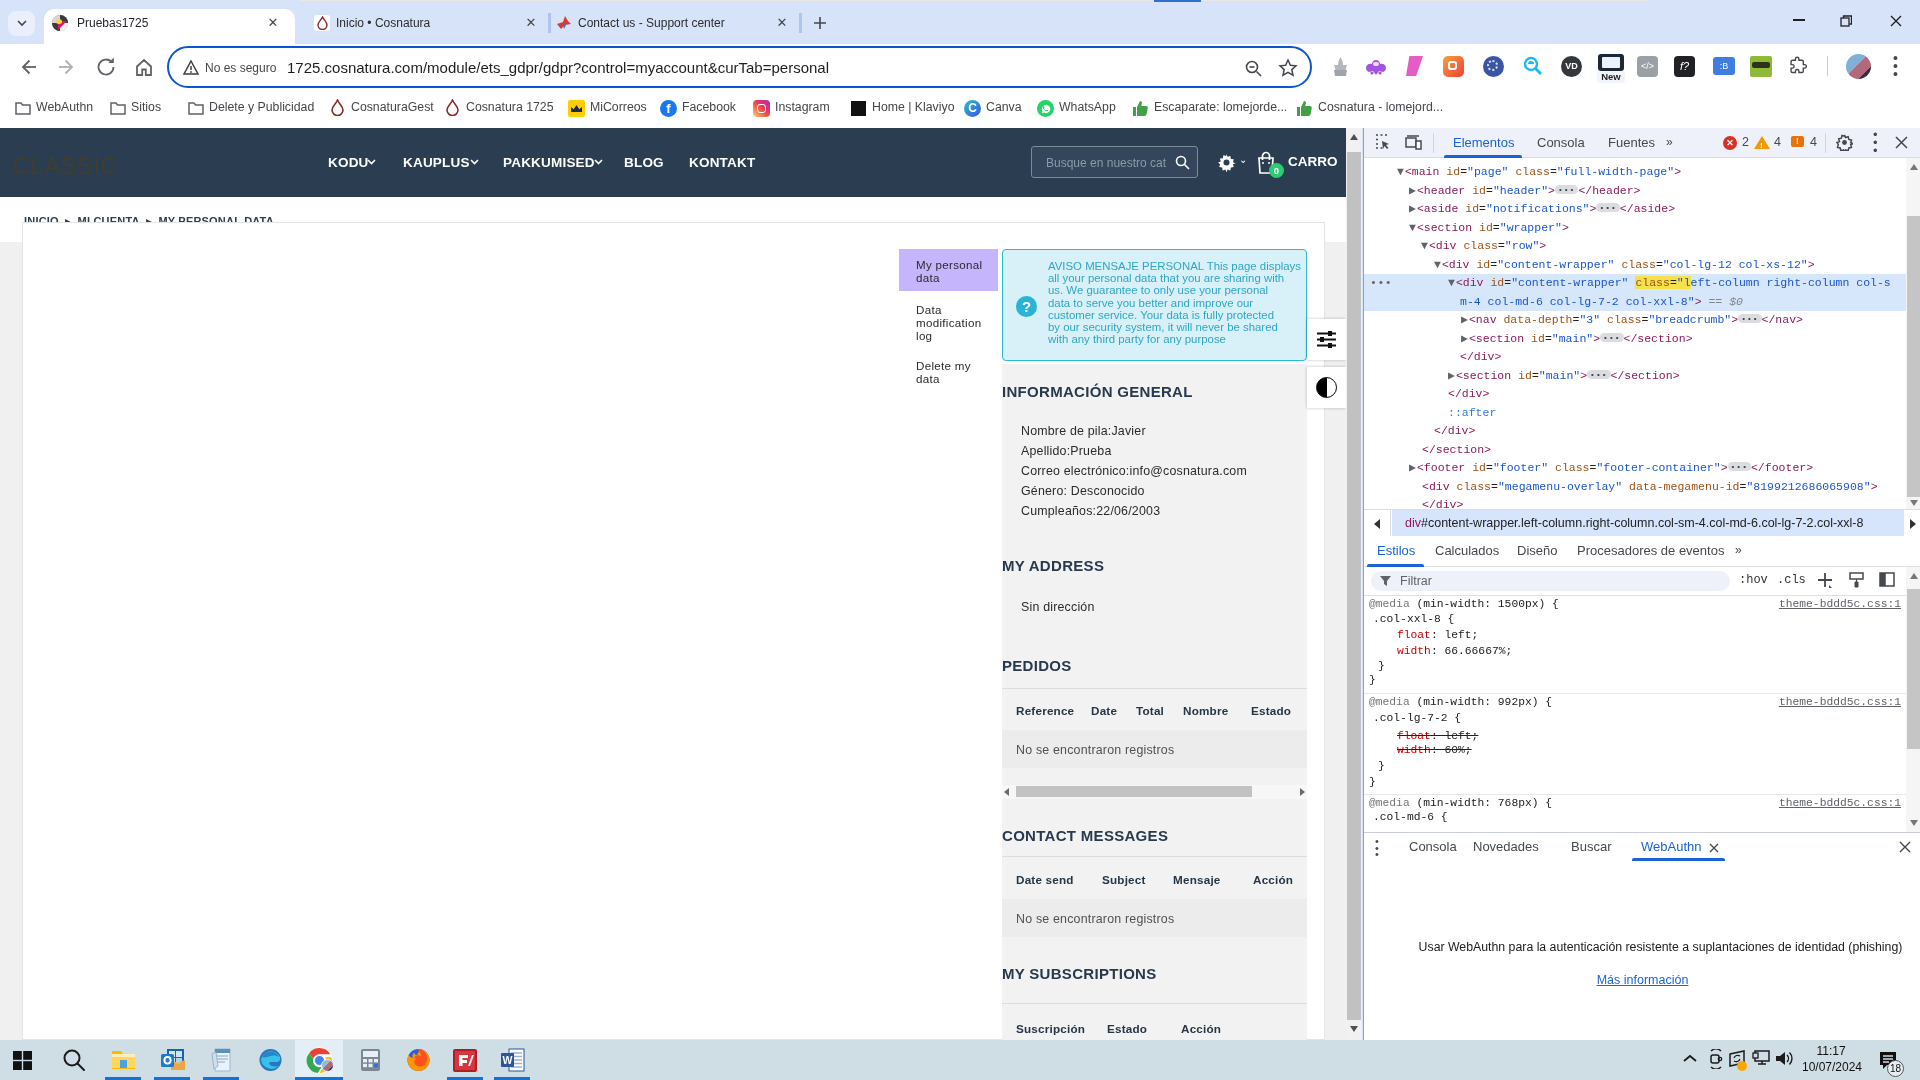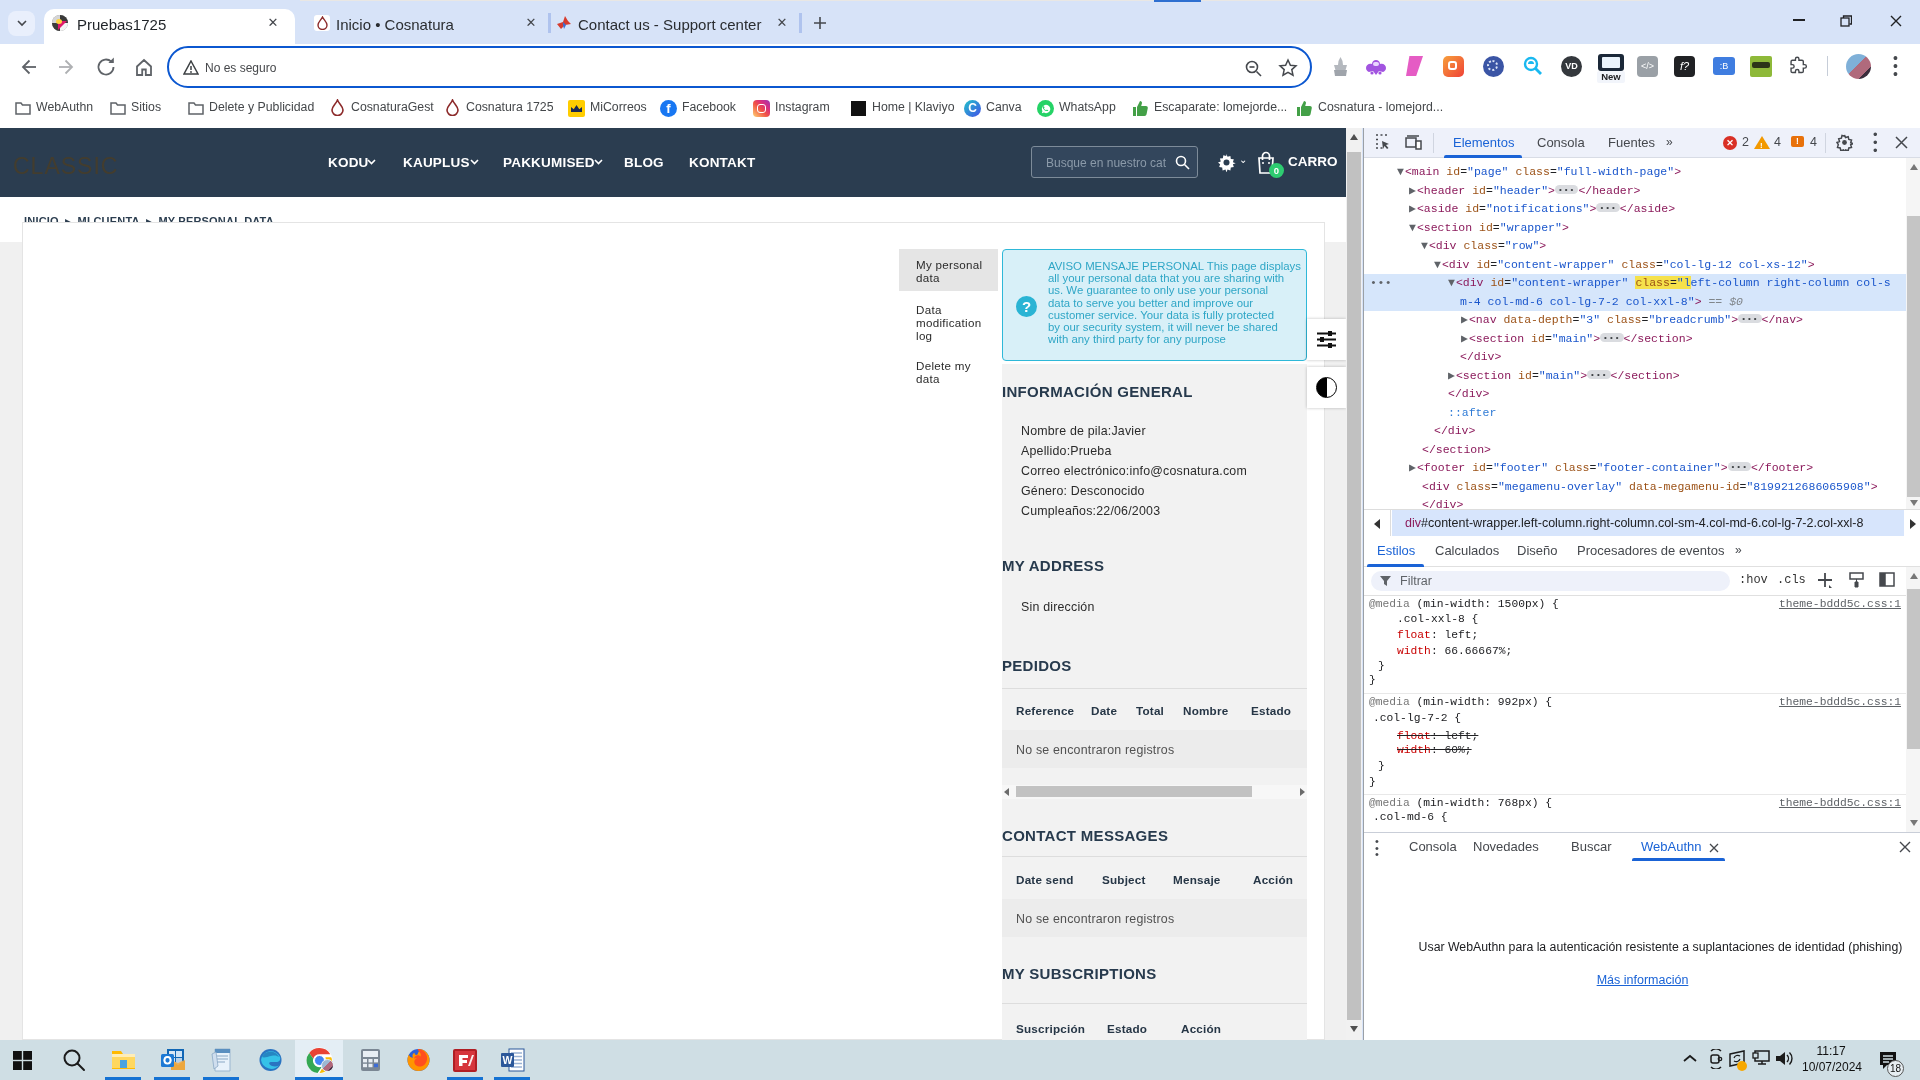--- a/index.html
+++ b/index.html
@@ -1,21 +1,21 @@
 <!DOCTYPE html>
 <html><head>
 <meta charset="utf-8">
 <style>
 *{margin:0;padding:0;box-sizing:border-box;}
 html,body{width:1920px;height:1080px;overflow:hidden;}
 body{background:#3f1212;font-family:"Liberation Sans",sans-serif;position:relative;}
 .abs{position:absolute;}
 #win{position:absolute;left:0;top:0;width:1920px;height:1040px;background:#d7e3f8;overflow:hidden;}
 
-.tabtitle{font-size:15px;color:#1f2328;white-space:nowrap;text-align:right;}
+.tabtitle{font-size:12px;color:#1f2328;white-space:nowrap;text-align:right;}
 .tabx{color:#44474c;font-size:13px;line-height:14px;text-align:center;}
 
 #toolbar{position:absolute;left:0;top:44px;width:1920px;height:46px;background:#ffffff;}
 #omnibox{position:absolute;left:167px;top:2px;width:1145px;height:42px;border:2px solid #0b57d0;border-radius:22px;background:#fff;}
 .navic{position:absolute;top:7px;width:32px;height:32px;color:#46484b;}
 
 #bookmarks{position:absolute;left:0;top:90px;width:1920px;height:38px;background:#ffffff;}
 .bm{position:absolute;top:10px;height:18px;font-size:12.3px;color:#44474a;white-space:nowrap;}
 
 #page{position:absolute;left:0;top:128px;width:1362px;height:912px;background:#f0f0f0;overflow:hidden;}
@@ -105,20 +105,21 @@
     <svg class="navic" style="left:128px;" width="32" height="32" viewBox="0 0 32 32">
         <path d="M9 15.5L16 9l7 6.5V24h-5.2v-5.5h-3.6V24H9z" fill="none" stroke="#5f6368" stroke-width="1.8"></path>
       </svg>
     <div id="omnibox">
       <svg class="abs" style="left:14px;top:12px;" width="16" height="15" viewBox="0 0 16 15">
           <path d="M8 1L15 14H1z" fill="none" stroke="#3c4043" stroke-width="1.5"></path>
           <path d="M8 6v4" stroke="#3c4043" stroke-width="1.5"></path>
           <circle cx="8" cy="12" r=".9" fill="#3c4043"></circle>
         </svg>
       <div class="abs" style="left:36px;top:13px;font-size:12px;color:#45474a;">No es seguro</div>
+      <div class="abs" style="left:118px;top:11px;font-size:15px;color:#1f1f1f;">1725.cosnatura.com/module/ets_gdpr/gdpr?control=myaccount&amp;curTab=personal</div>
       <svg class="abs" style="left:1075px;top:11px;" width="20" height="20" viewBox="0 0 20 20">
           <circle cx="8" cy="8" r="5.5" fill="none" stroke="#45484d" stroke-width="1.6"></circle>
           <path d="M12.5 12.5L17 17" stroke="#45484d" stroke-width="1.6"></path>
           <path d="M5.5 8h5" stroke="#45484d" stroke-width="1.6"></path>
         </svg>
       <svg class="abs" style="left:1109px;top:10px;" width="20" height="20" viewBox="0 0 20 20">
           <path d="M10 2l2.4 5.2 5.6.6-4.2 3.8 1.2 5.6L10 14.3 5 17.2l1.2-5.6L2 7.8l5.6-.6z" fill="none" stroke="#45484d" stroke-width="1.5"></path>
         </svg>
     </div>
 
@@ -250,21 +251,21 @@
           <path d="M6.5 9V5a3.5 3.5 0 0 1 7 0v4" fill="none" stroke="#fff" stroke-width="1.7"></path>
           <circle cx="7" cy="12" r="1" fill="#fff"></circle>
           <circle cx="13" cy="12" r="1" fill="#fff"></circle>
         </svg>
       <div class="abs" style="left:1269px;top:35px;width:15px;height:15px;border-radius:50%;background:#2ecc71;color:#fff;font-size:9.5px;font-weight:bold;text-align:center;line-height:15px;">0</div>
       <div class="abs" style="left:1288px;top:26px;font-weight:bold;font-size:13.5px;color:#fff;">CARRO</div>
     </div>
     <div id="bcband"></div>
     <div class="abs" style="left:24px;top:87px;height:8px;width:400px;overflow:hidden;font-weight:bold;font-size:11px;color:#2c3e50;letter-spacing:.2px;">INICIO&nbsp;&nbsp;▸&nbsp;&nbsp;MI CUENTA&nbsp;&nbsp;▸&nbsp;&nbsp;MY PERSONAL DATA</div>
     <div id="panel">
-      <div class="sbitem" style="top:26px;background:#e5e5e5;height:42px;">My personal data</div>
+      <div class="sbitem" style="top:26px;background:#c4b5fd;height:42px;">My personal data</div>
       <div class="sbitem" style="top:71px;">Data modification log</div>
       <div class="sbitem" style="top:127px;">Delete my data</div>
       <div id="infobox">
         <div class="abs" style="left:13px;top:46px;width:21px;height:21px;border-radius:50%;background:#2ab4d4;color:#fff;font-weight:bold;font-size:15px;text-align:center;line-height:21px;">?</div>
         <div class="abs" style="left:45px;top:10px;width:256px;font-size:11.4px;line-height:12.2px;color:#2fa6c6;white-space:nowrap;overflow:hidden;">AVISO MENSAJE PERSONAL This page displays<br>all your personal data that you are sharing with<br>us. We guarantee to only use your personal<br>data to serve you better and improve our<br>customer service. Your data is fully protected<br>by our security system, it will never be shared<br>with any third party for any purpose</div>
       </div>
       <div class="gsec" style="top:141px;height:677px;"></div>
       <div class="h2 abs" style="left:979px;top:160px;">INFORMACIÓN GENERAL</div>
       <div class="fld abs" style="left:998px;top:201px;">Nombre de pila:Javier</div>
       <div class="fld abs" style="left:998px;top:221px;">Apellido:Prueba</div>
@@ -417,21 +418,21 @@
         </svg>
       <svg class="abs" style="left:515px;top:5px;" width="16" height="15" viewBox="0 0 16 15">
           <rect x="1" y="1" width="14" height="13" fill="none" stroke="#45484d" stroke-width="1.5"></rect>
           <path d="M6 1v13" stroke="#45484d" stroke-width="1.5"></path>
           <path d="M1 1h5v13H1z" fill="#45484d"></path>
         </svg>
     </div>
     <div id="dt-styles" class="mono" style="position:absolute;left:0;top:468px;width:542px;height:236px;background:#fff;font-size:11.3px;color:#202124;">
       <div class="abs" style="left:5px;top:2px;white-space:nowrap;"><span style="color:#767676;">@media</span> (min-width: 1500px) {</div>
       <div class="abs mono" style="right:5px;top:2px;color:#5f6368;text-decoration:underline;">theme-bddd5c.css:1</div>
-      <div class="abs" style="left:9px;top:17px;margin-left:24px;">.col-xxl-8 {</div>
+      <div class="abs" style="left:9px;top:17px;">.col-xxl-8 {</div>
       <div class="abs" style="left:33px;top:33px;"><span style="color:#c80000;">float</span>: left;</div>
       <div class="abs" style="left:33px;top:49px;"><span style="color:#c80000;">width</span>: 66.66667%;</div>
       <div class="abs" style="left:14px;top:64px;">}</div>
       <div class="abs" style="left:5px;top:78px;">}</div>
       <div class="abs" style="left:0;top:97px;width:542px;height:1px;background:#e8e8e8;"></div>
       <div class="abs" style="left:5px;top:100px;white-space:nowrap;"><span style="color:#767676;">@media</span> (min-width: 992px) {</div>
       <div class="abs mono" style="right:5px;top:100px;color:#5f6368;text-decoration:underline;">theme-bddd5c.css:1</div>
       <div class="abs" style="left:9px;top:116px;">.col-lg-7-2 {</div>
       <div class="abs" style="left:33px;top:134px;text-decoration:line-through;"><span style="color:#c80000;">float</span>: left;</div>
       <div class="abs" style="left:33px;top:148px;text-decoration:line-through;"><span style="color:#c80000;">width</span>: 60%;</div>

